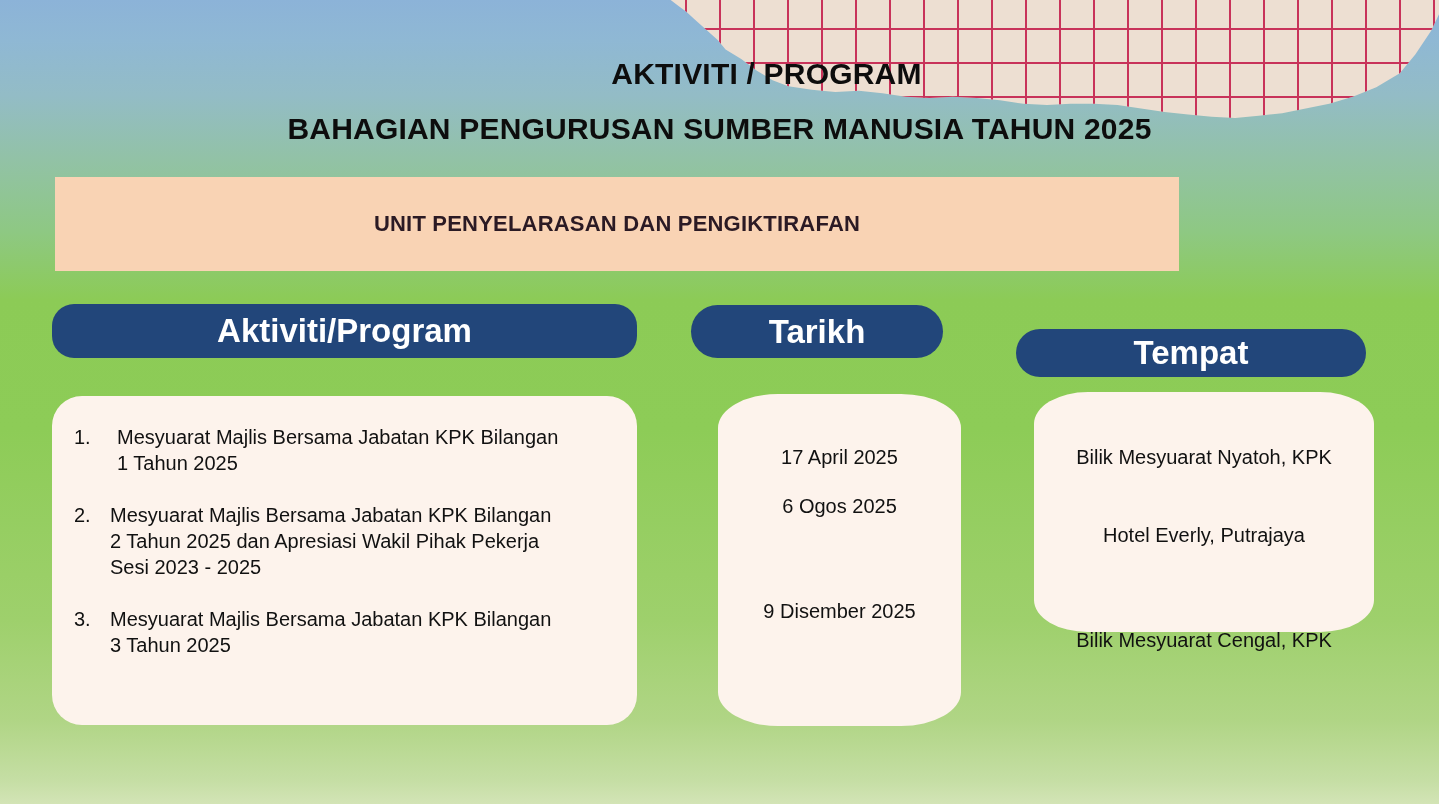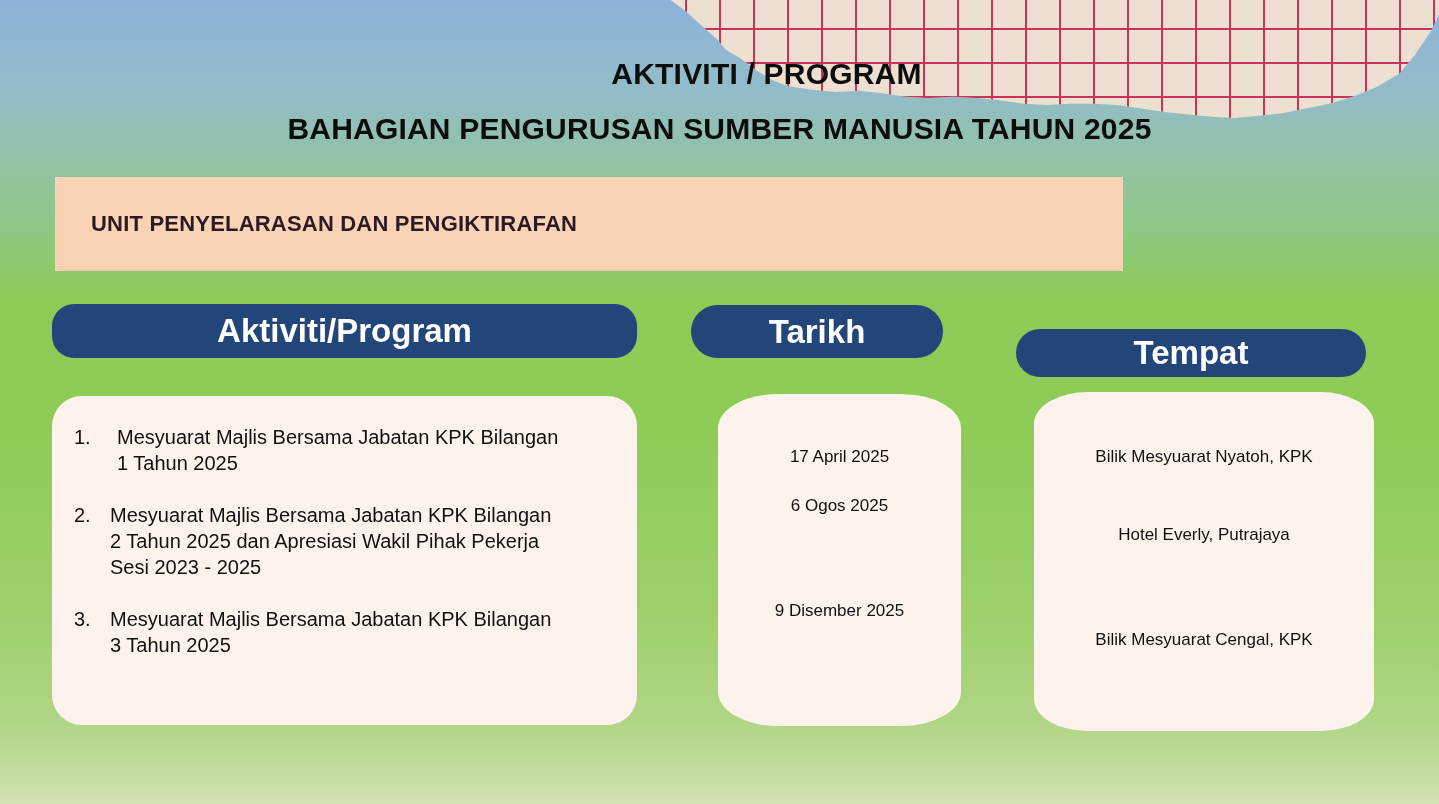--- a/index.html
+++ b/index.html
@@ -95,27 +95,26 @@
     font-weight: bold;
     color: #0d0d0d;
     letter-spacing: 0.2px;
   }
 
   
   .unit-banner {
     position: absolute;
     left: 55px;
     top: 177px;
-    width: 1032px;
+    width: 1124px;
     height: 94px;
     background: #f9d3b4;
     display: flex;
     align-items: center;
-    justify-content: flex-start;
-    padding-left: 36px;
+    justify-content: center;
   }
   .unit-banner .unit-text {
     font-size: 22px;
     font-weight: bold;
     color: #2b1a24;
     letter-spacing: 0.2px;
   }
 
   
   .pill {
@@ -171,21 +170,21 @@
     width: 243px;
     height: 332px;
     border-radius: 60px / 34px;
     padding: 30px 10px 0 10px;
     box-sizing: border-box;
   }
   .card-tempat {
     left: 1034px;
     top: 392px;
     width: 340px;
-    height: 339px;
+    height: 240px;
     border-radius: 54px / 32px;
     padding: 32px 14px 8px 14px;
     box-sizing: border-box;
   }
 
   
   .activity-list {
     margin: 0;
     padding: 0;
     list-style: none;
@@ -206,21 +205,21 @@
   .activity-item .body {
     flex: 1 1 auto;
     white-space: pre-line;
   }
   .activity-item.indent-extra .body {
     padding-left: 7px;
   }
 
   
   .stack-cell {
-    font-size: 17px;
+    font-size: 20px;
     color: #111111;
     text-align: center;
     line-height: 26px;
   }
   .dates .stack-cell:nth-child(1) { margin-top: 20px; }
   .dates .stack-cell:nth-child(2) { margin-top: 23px; }
   .dates .stack-cell:nth-child(3) { margin-top: 79px; }
 
   .venues .stack-cell:nth-child(1) { margin-top: 20px; }
   .venues .stack-cell:nth-child(2) { margin-top: 52px; }

